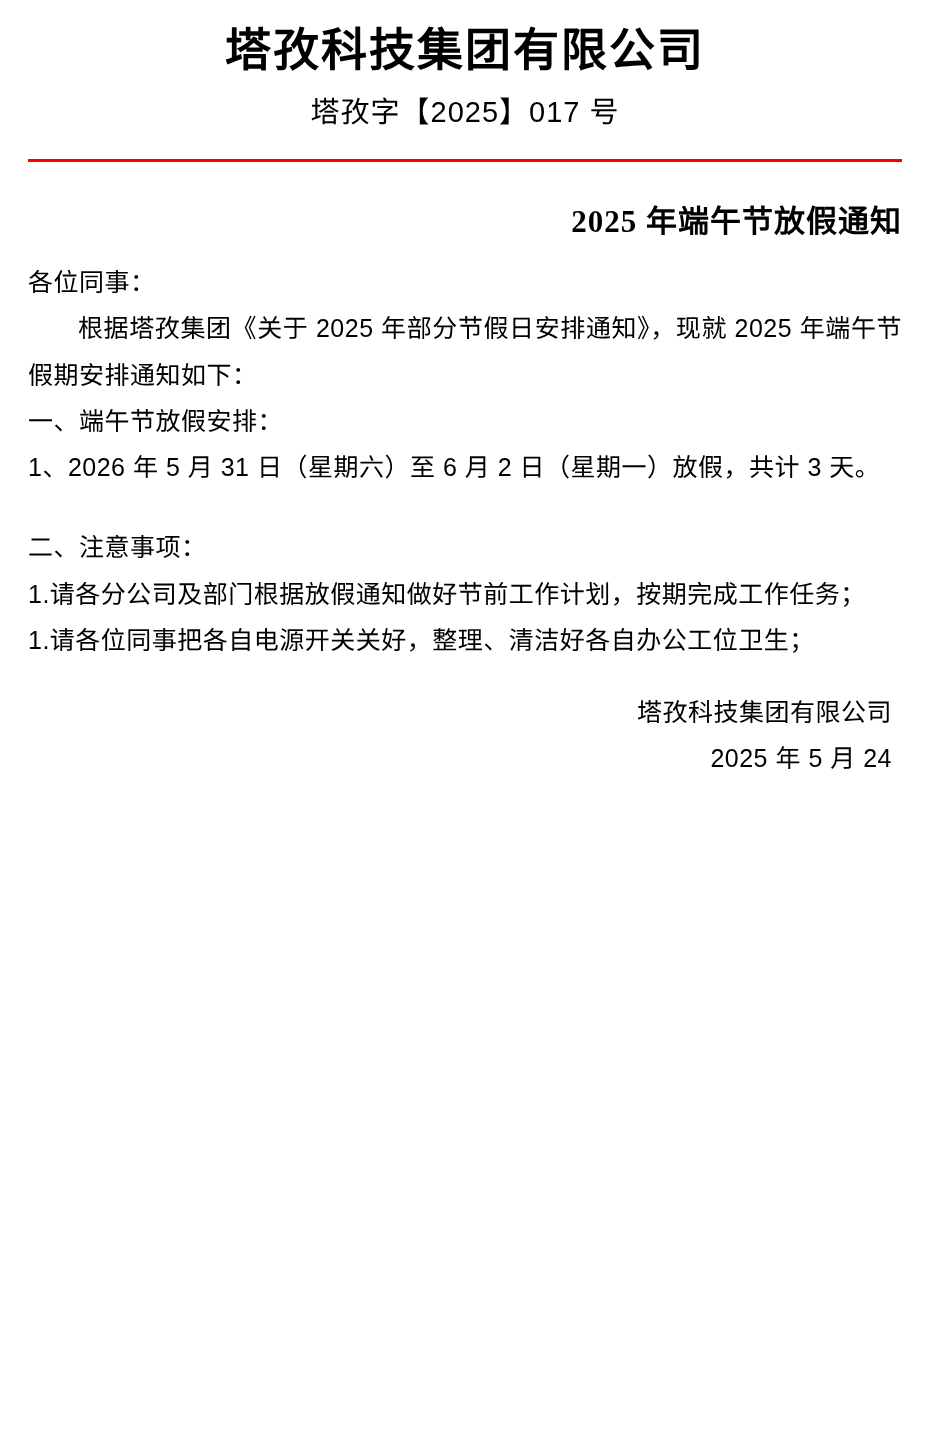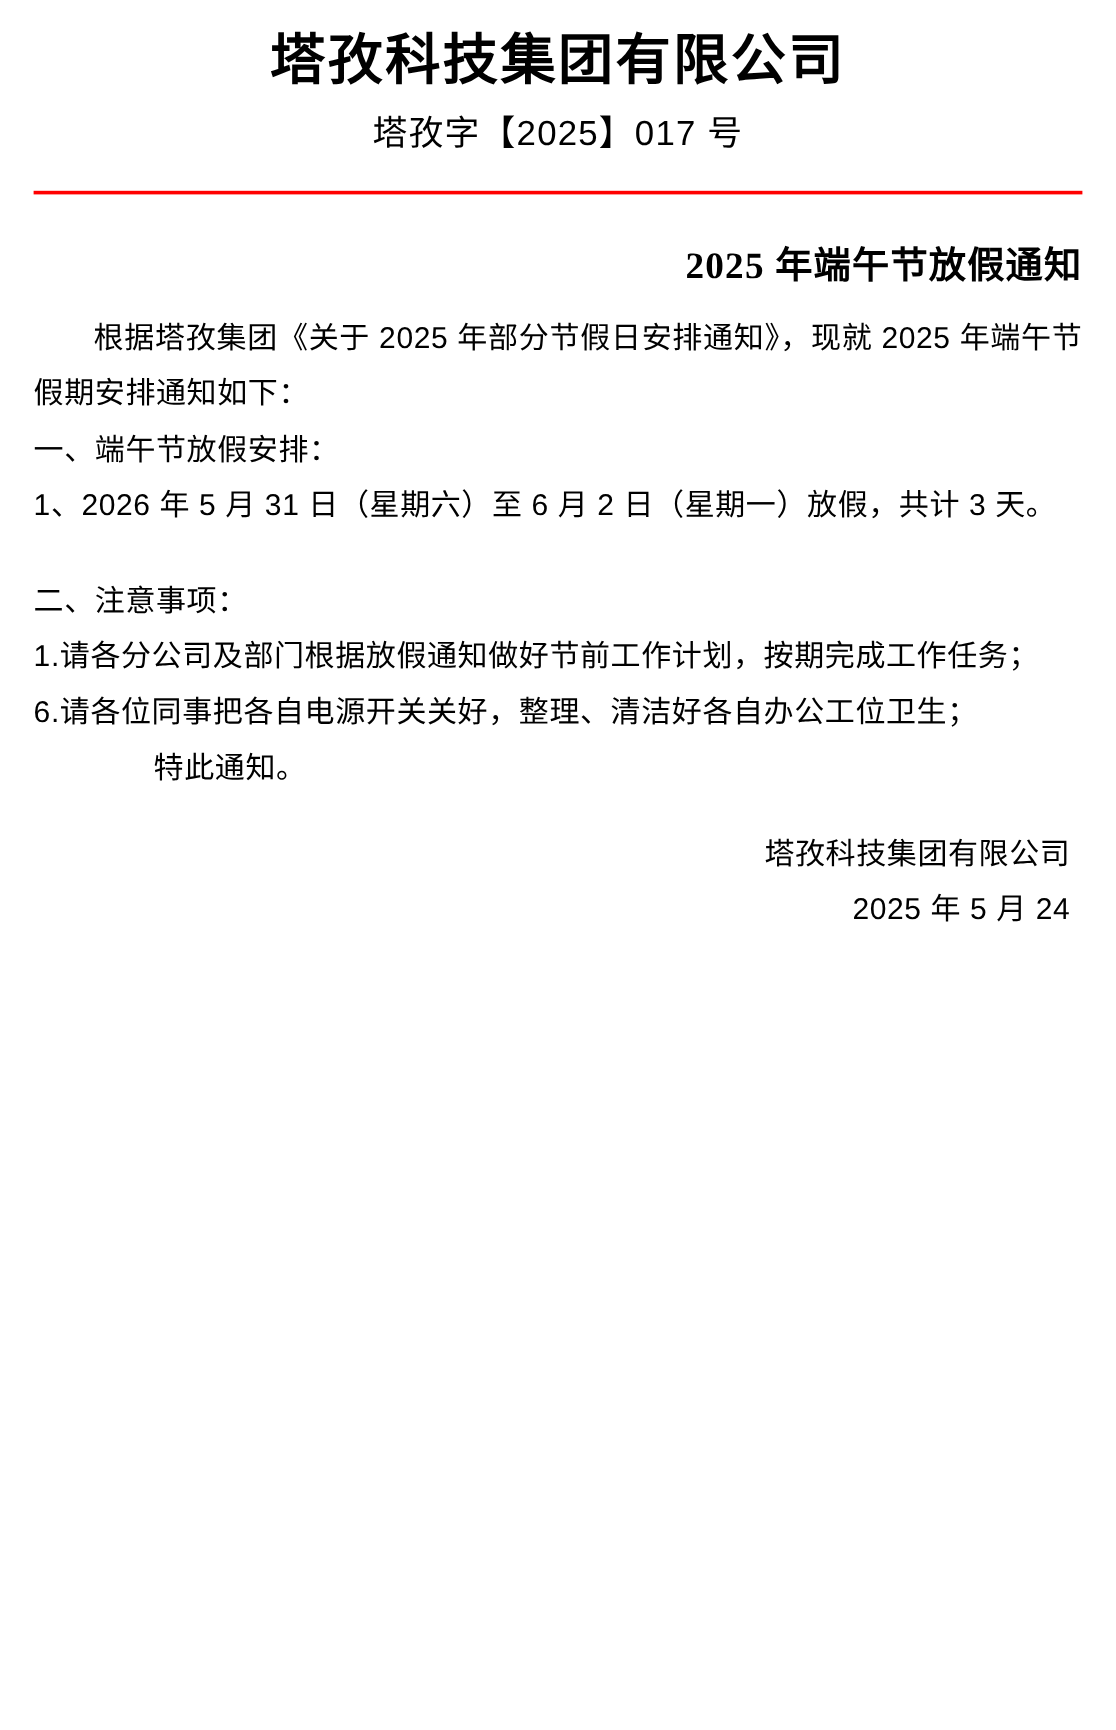--- a/index.html
+++ b/index.html
@@ -105,38 +105,38 @@
     <h1 class="company-name">塔孜科技集团有限公司</h1>
     <p class="doc-number">塔孜字【2025】017 号</p>
   </div>
 
   <div class="red-rule" style="background: rgb(255, 0, 0);"></div>
 
   <h2 class="doc-title">2025 年端午节放假通知</h2>
 
   <div class="doc-body">
 
+    <p class="para">各位同事：</p>
 
     <p class="para indent">根据塔孜集团《关于 2025 年部分节假日安排通知》，现就 2025 年端午节假期安排通知如下：</p>
 
     <p class="para">一、端午节放假安排：</p>
 
     <p class="para">1、2026 年 5 月 31 日（星期六）至 6 月 2 日（星期一）放假，共计 3 天。</p>
 
     <div class="spacer"></div>
 
     <p class="para">二、注意事项：</p>
 
     <p class="para">1.请各分公司及部门根据放假通知做好节前工作计划，按期完成工作任务；</p>
 
-    <p class="para">6.请各位同事把各自电源开关关好，整理、清洁好各自办公工位卫生；</p>
+    <p class="para">1.请各位同事把各自电源开关关好，整理、清洁好各自办公工位卫生；</p>
 
 
 
-    <p class="closing">特此通知。</p>
 
   </div>
 
   <div class="signature">
     <div>塔孜科技集团有限公司</div>
     <div>2025 年 5 月 24</div>
   </div>
 
 </div>
 

